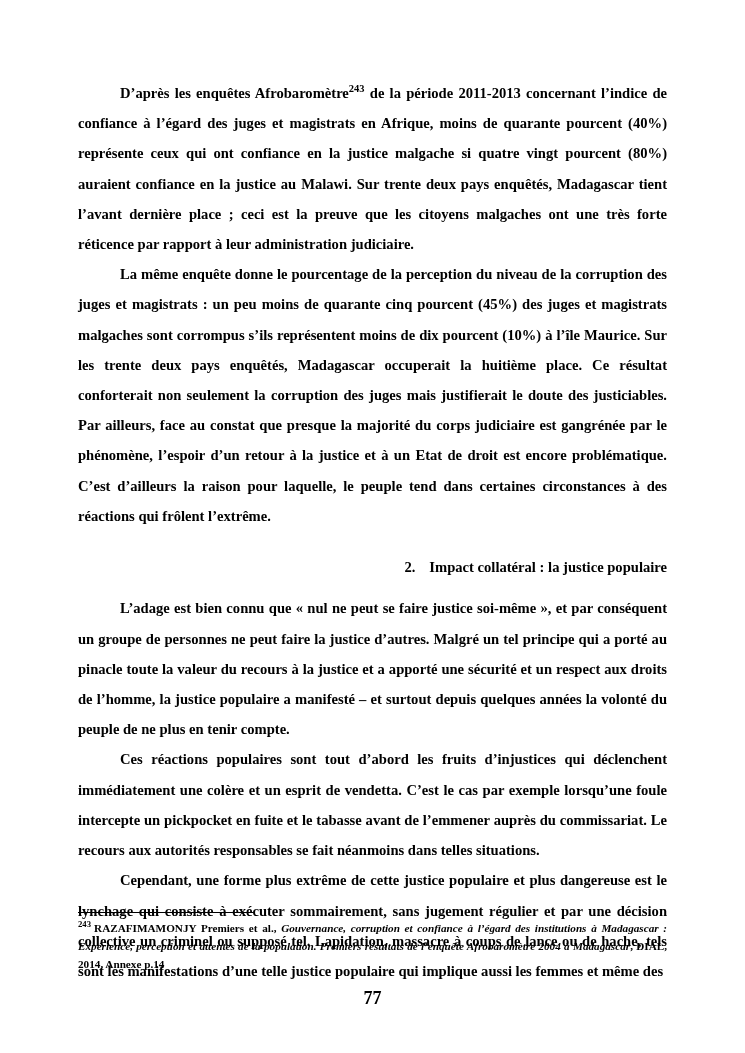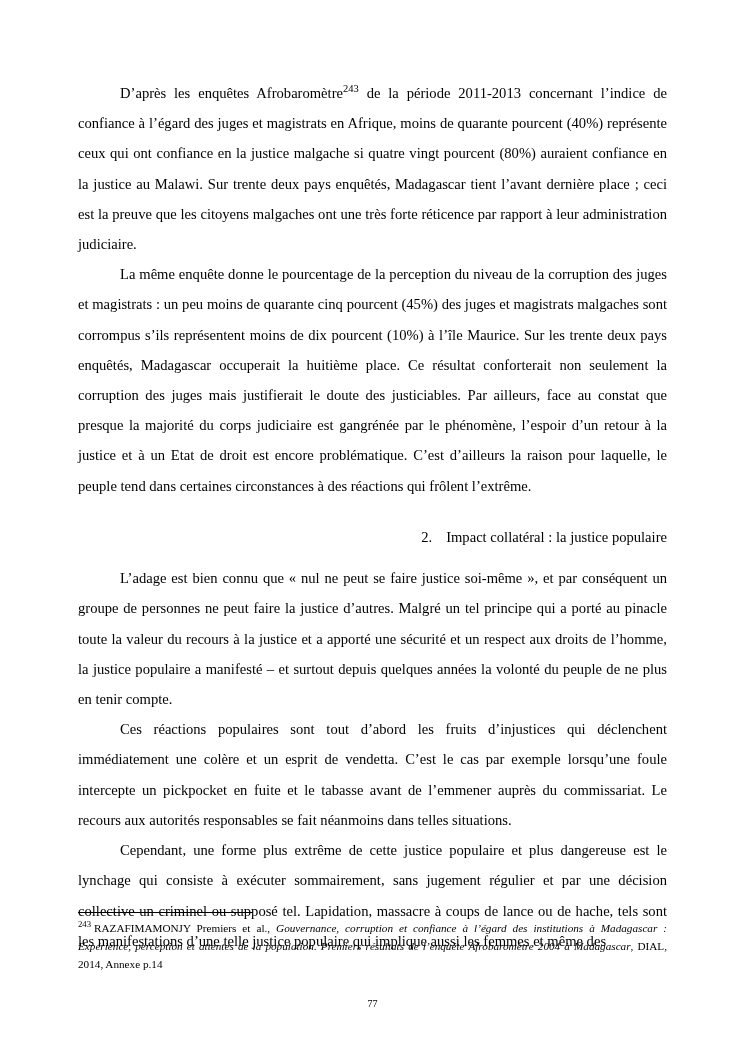--- a/index.html
+++ b/index.html
@@ -14,20 +14,21 @@
     color: #000000;
     position: relative;
   }
   .page {
     width: 745px;
     height: 1053px;
     box-sizing: border-box;
     padding: 78px 78px 24px 78px;
     position: relative;
     display: block;
+    font-weight: bold;
   }
   .body-text {
     font-size: 14.6px;
     line-height: 2.07;
     text-align: justify;
     text-justify: inter-word;
     margin: 0;
   }
   .body-text.indent {
     text-indent: 42px;
@@ -74,21 +75,21 @@
   }
   .footnote i {
     font-style: italic;
   }
   .page-number {
     position: absolute;
     left: 0;
     right: 0;
     bottom: 44px;
     text-align: center;
-    font-size: 10px;
+    font-size: 18px;
   }
 </style>
 </head>
 <body>
 
 <div class="page">
 
   <p class="body-text indent"><span>D’après les enquêtes Afrobaromètre</span><sup class="footnote-ref">243</sup><span> de la période 2011-2013 concernant l’indice de confiance à l’égard des juges et magistrats en Afrique, moins de quarante pourcent (40%) représente ceux qui ont confiance en la justice malgache si quatre vingt pourcent (80%) auraient confiance en la justice au Malawi. Sur trente deux pays enquêtés, Madagascar tient l’avant dernière place ; ceci est la preuve que les citoyens malgaches ont une très forte réticence par rapport à leur administration judiciaire.</span></p>
 
   <p class="body-text indent">La même enquête donne le pourcentage de la perception du niveau de la corruption des juges et magistrats : un peu moins de quarante cinq pourcent (45%) des juges et magistrats malgaches sont corrompus s’ils représentent moins de dix pourcent (10%) à l’île Maurice. Sur les trente deux pays enquêtés, Madagascar occuperait la huitième place. Ce résultat conforterait non seulement la corruption des juges mais justifierait le doute des justiciables. Par ailleurs, face au constat que presque la majorité du corps judiciaire est gangrénée par le phénomène, l’espoir d’un retour à la justice et à un Etat de droit est encore problématique. C’est d’ailleurs la raison pour laquelle, le peuple tend dans certaines circonstances à des réactions qui frôlent l’extrême.</p>

